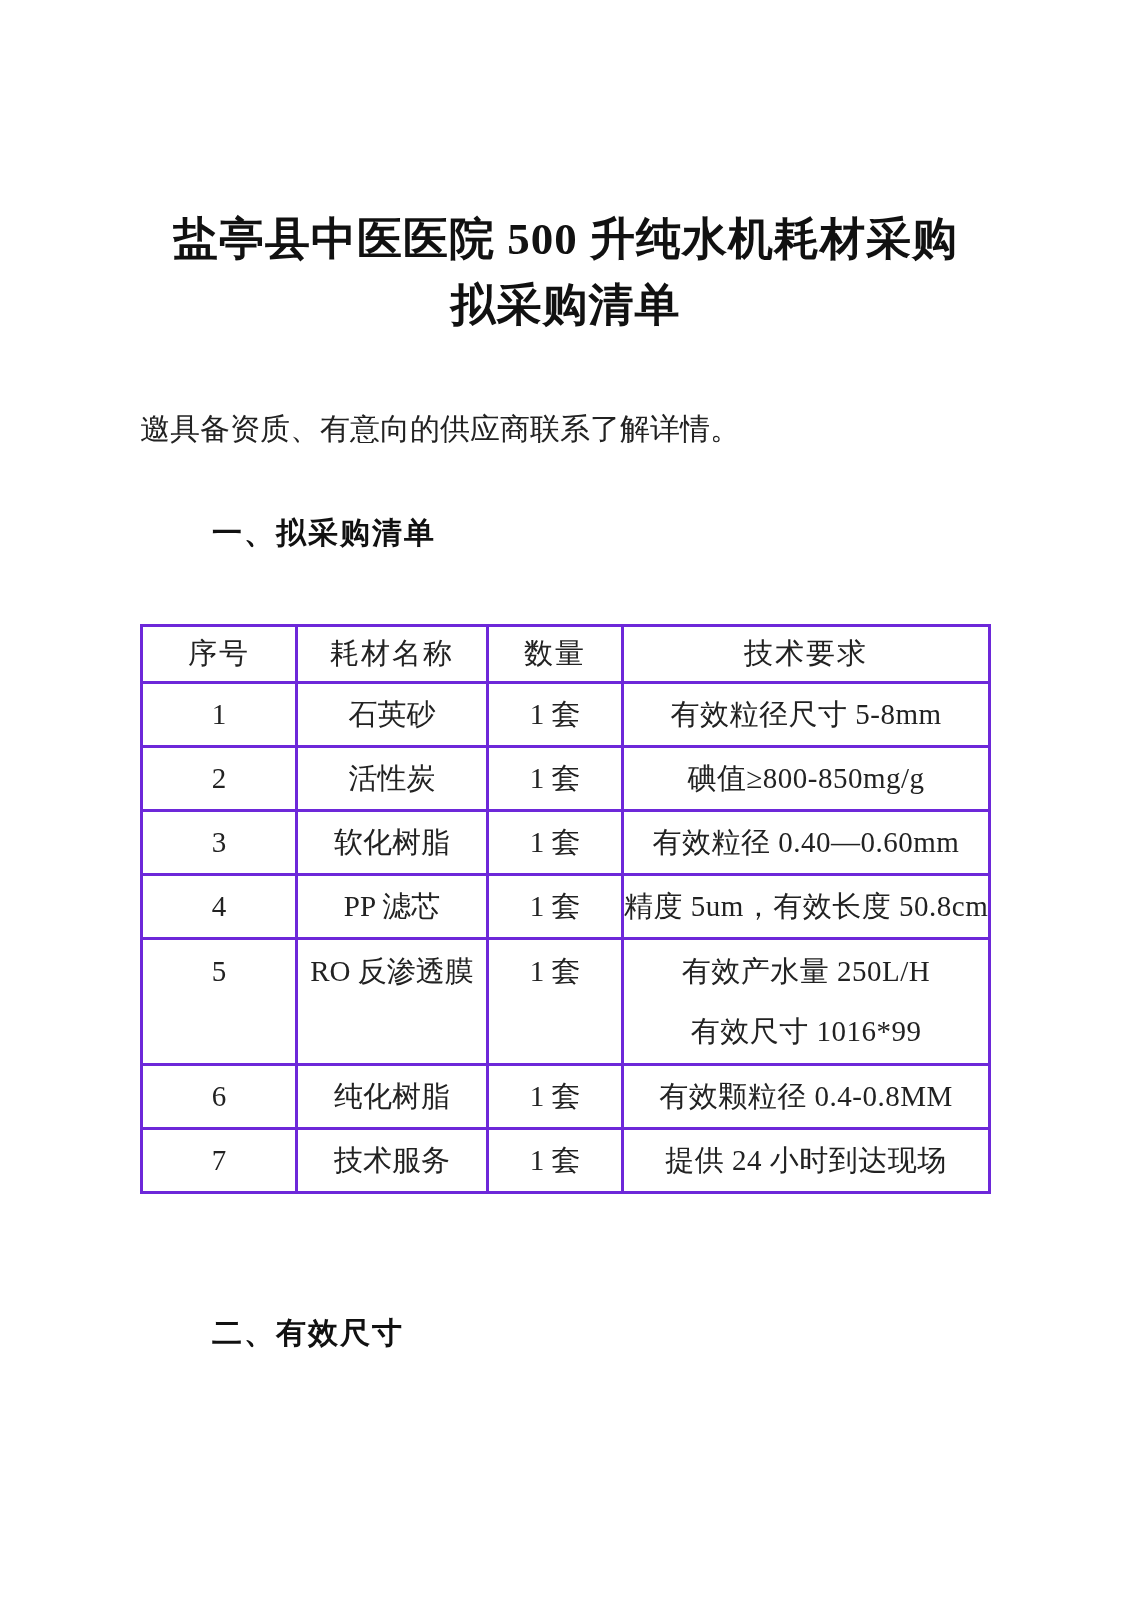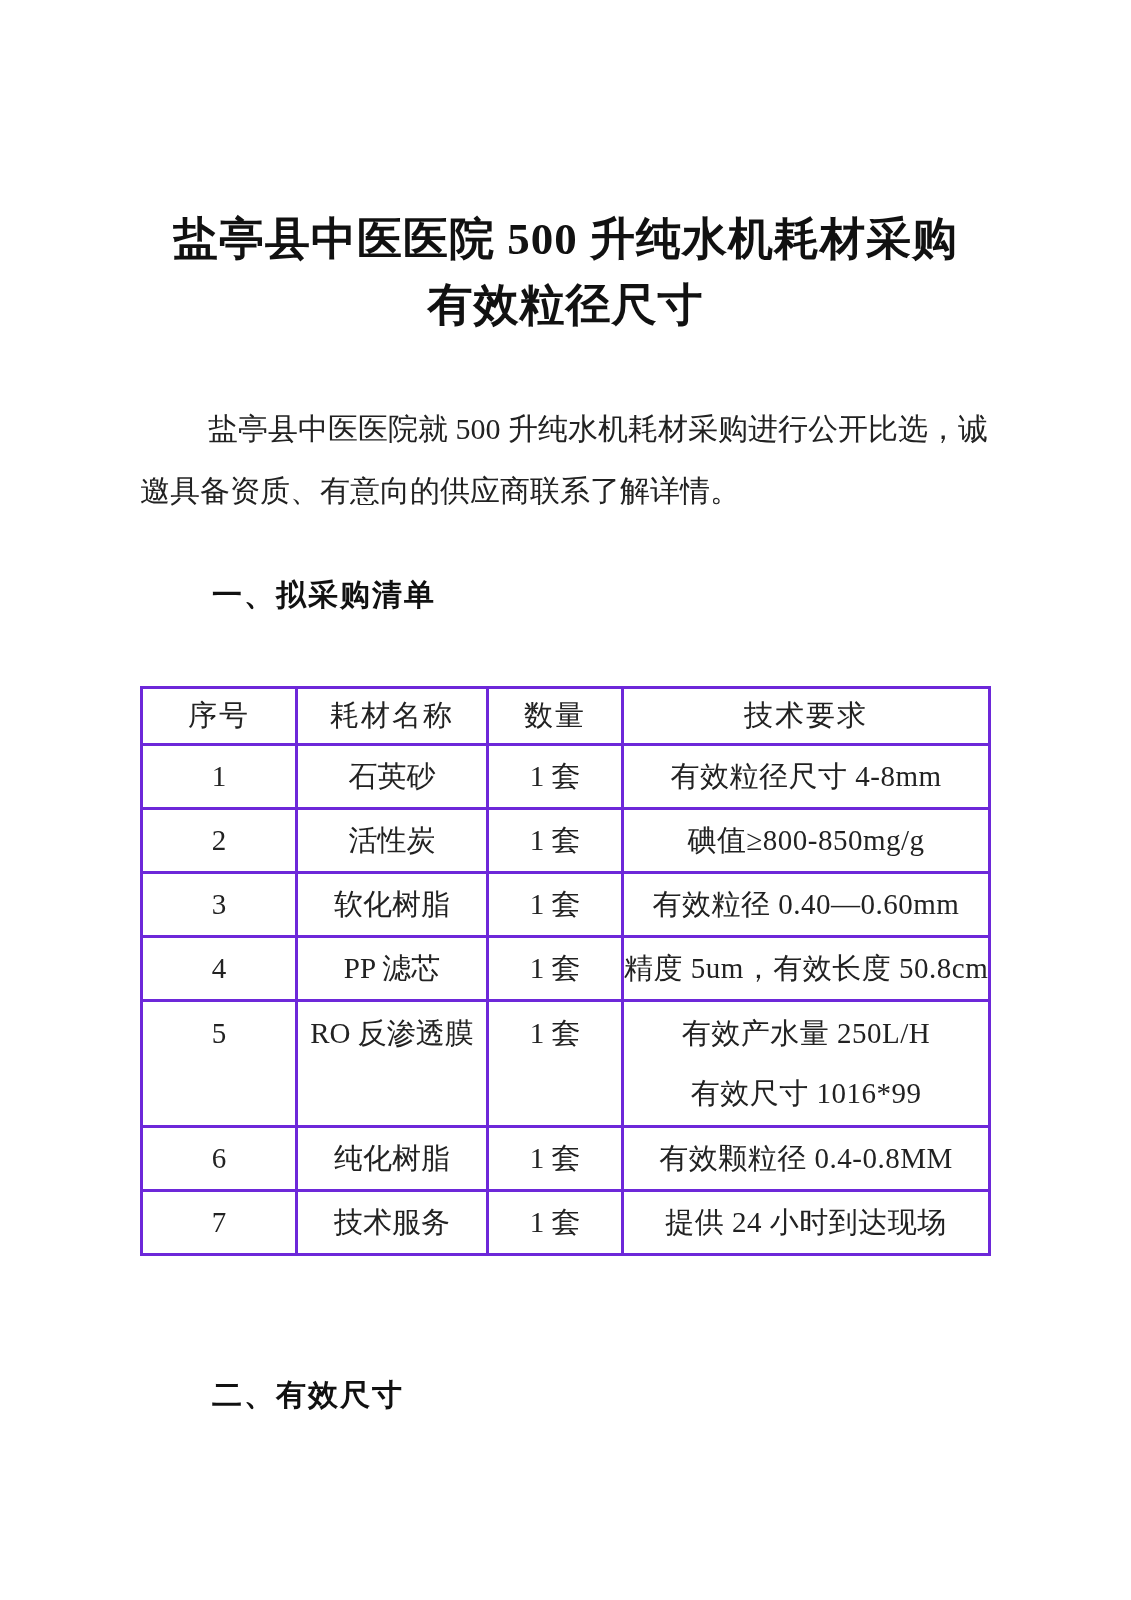--- a/index.html
+++ b/index.html
@@ -77,25 +77,24 @@
   tr.row-tall td.req .reqline { line-height: 44px; height: 44px; text-align: center; }
   tr.row-tall td.req .reqline + .reqline { margin-top: 16px; }
 </style>
 </head>
 <body>
 
 <div class="page">
 
   <div class="doc-title">
     <div>盐亭县中医医院 500 升纯水机耗材采购</div>
-    <div>有效粒径尺寸</div>
+    <div>拟采购清单</div>
   </div>
 
   <div class="intro">
-    <div class="line-first">盐亭县中医医院就 500 升纯水机耗材采购进行公开比选，诚</div>
     <div class="line-next">邀具备资质、有意向的供应商联系了解详情。</div>
   </div>
 
   <div class="section-heading">一、拟采购清单</div>
 
   <table class="procurement">
     <colgroup>
       <col style="width:155px">
       <col style="width:191px">
       <col style="width:135px">
@@ -105,21 +104,21 @@
       <tr class="hdr">
         <td>序号</td>
         <td>耗材名称</td>
         <td>数量</td>
         <td class="req">技术要求</td>
       </tr>
       <tr class="body-row">
         <td>1</td>
         <td>石英砂</td>
         <td>1 套</td>
-        <td class="req">有效粒径尺寸 4-8mm</td>
+        <td class="req">有效粒径尺寸 5-8mm</td>
       </tr>
       <tr class="body-row">
         <td>2</td>
         <td>活性炭</td>
         <td>1 套</td>
         <td class="req">碘值≥800-850mg/g</td>
       </tr>
       <tr class="body-row">
         <td>3</td>
         <td>软化树脂</td>

